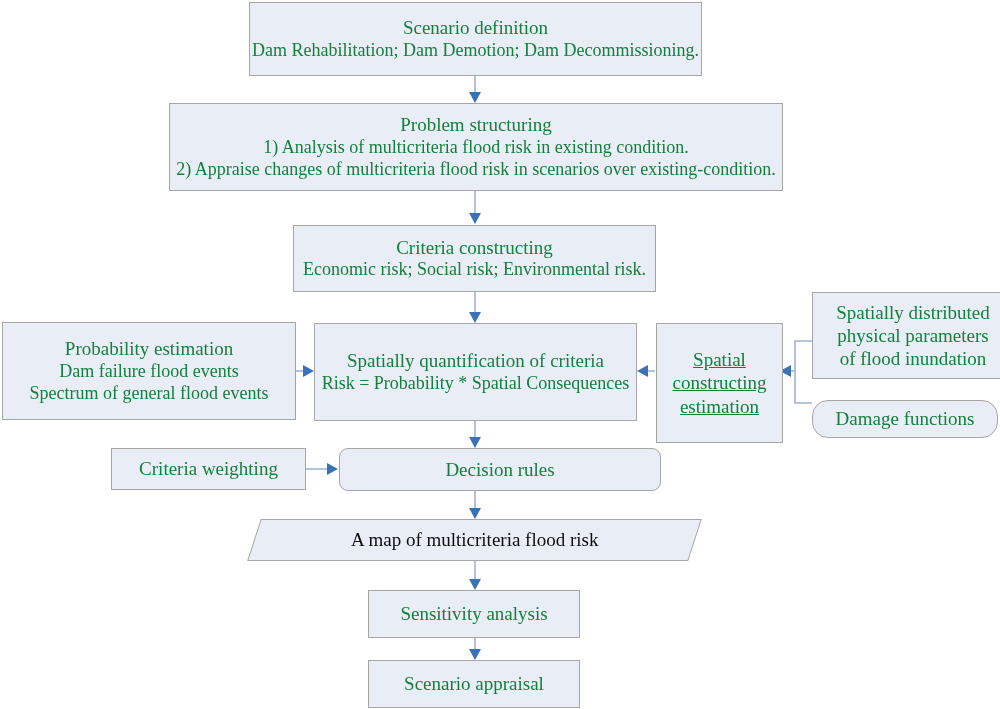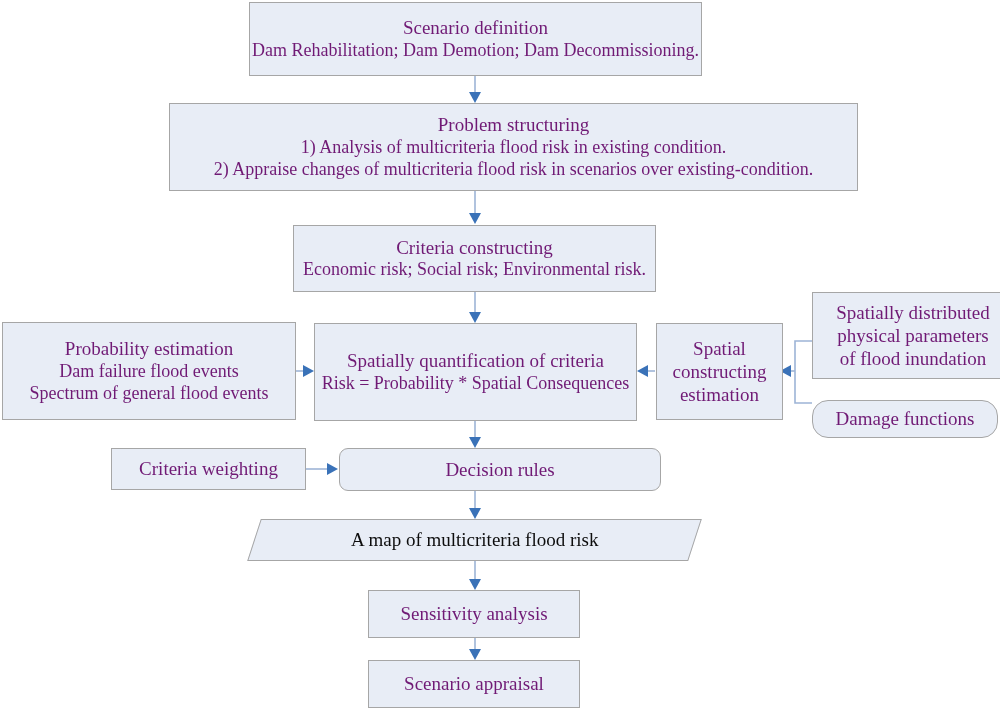--- a/index.html
+++ b/index.html
@@ -17,21 +17,21 @@
   }
   .node {
     position: absolute;
     box-sizing: border-box;
     background: #e8edf6;
     border: 1px solid #a6a6a6;
     display: flex;
     flex-direction: column;
     align-items: center;
     justify-content: center;
-    color: #701a75;
+    color: #15803d;
     text-align: center;
     line-height: 1.22;
   }
   .node .t1 {
     font-size: 19px;
     white-space: nowrap;
   }
   .node .t2 {
     font-size: 18px;
     white-space: nowrap;
@@ -131,21 +131,21 @@
       <path class="wire" d="M475,638 L475,649"></path>
       <polygon class="head" points="469,649 481,649 475,660"></polygon>
     </g>
   </svg>
 
   <div class="node" style="left:249px; top:2px; width:453px; height:74px;">
     <div class="t1">Scenario definition</div>
     <div class="t2">Dam Rehabilitation; Dam Demotion; Dam Decommissioning.</div>
   </div>
 
-  <div class="node" style="left:169px; top:103px; width:689px; height:88px;">
+  <div class="node" style="left:169px; top:103px; width:614px; height:88px;">
     <div class="t1">Problem structuring</div>
     <div class="t2">1)  Analysis of multicriteria flood risk in existing condition.</div>
     <div class="t2">2) Appraise changes of  multicriteria flood risk in scenarios over existing-condition.</div>
   </div>
 
   <div class="node" style="left:293px; top:225px; width:363px; height:67px;">
     <div class="t1">Criteria constructing</div>
     <div class="t2">Economic risk; Social risk; Environmental risk.</div>
   </div>
 
@@ -153,21 +153,21 @@
     <div class="t1">Probability estimation</div>
     <div class="t2">Dam failure flood events</div>
     <div class="t2">Spectrum of general flood events</div>
   </div>
 
   <div class="node" style="left:314px; top:323px; width:323px; height:98px;">
     <div class="t1">Spatially quantification of criteria</div>
     <div class="t2">Risk = Probability * Spatial Consequences</div>
   </div>
 
-  <div class="node" style="left:656px; top:323px; width:127px; height:97px;">
+  <div class="node" style="left:656px; top:323px; width:127px; height:120px;text-decoration:underline;">
     <div class="t1">Spatial</div>
     <div class="t1">constructing</div>
     <div class="t1">estimation</div>
   </div>
 
   <div class="node" style="left:812px; top:292px; width:202px; height:87px;">
     <div class="t1">Spatially distributed</div>
     <div class="t1">physical parameters</div>
     <div class="t1">of flood inundation</div>
   </div>

